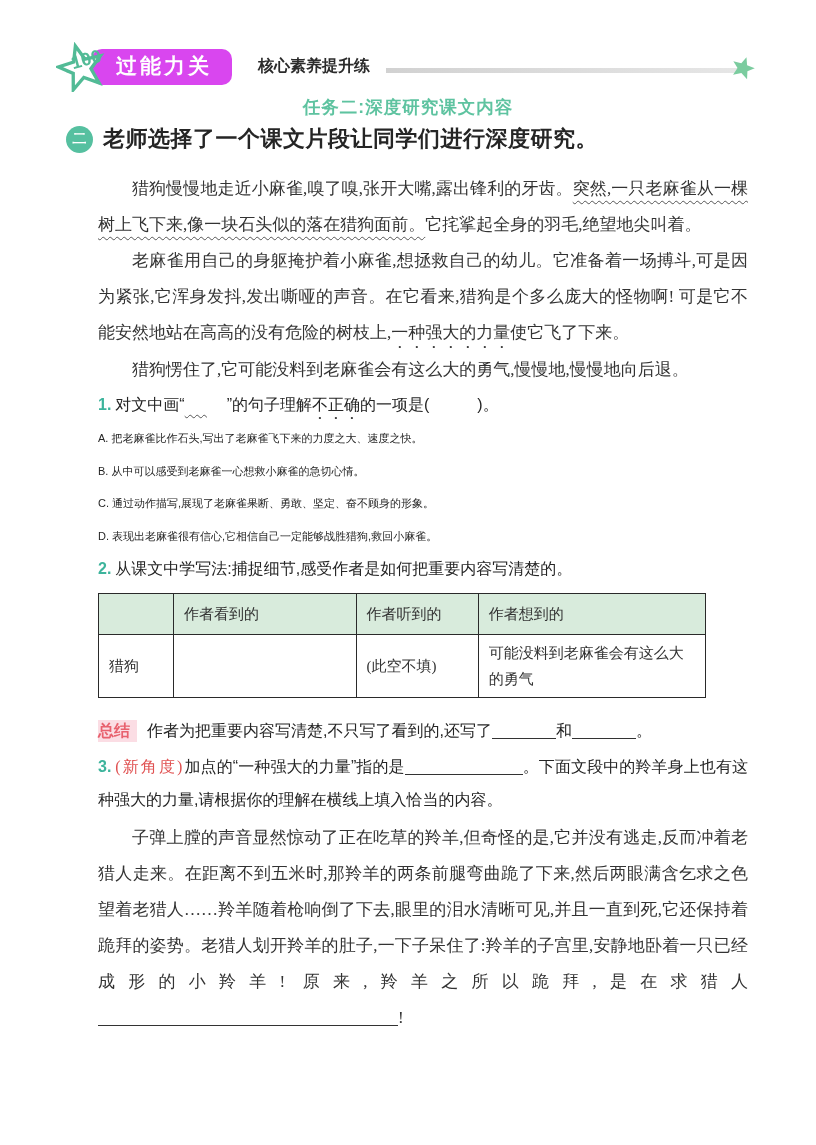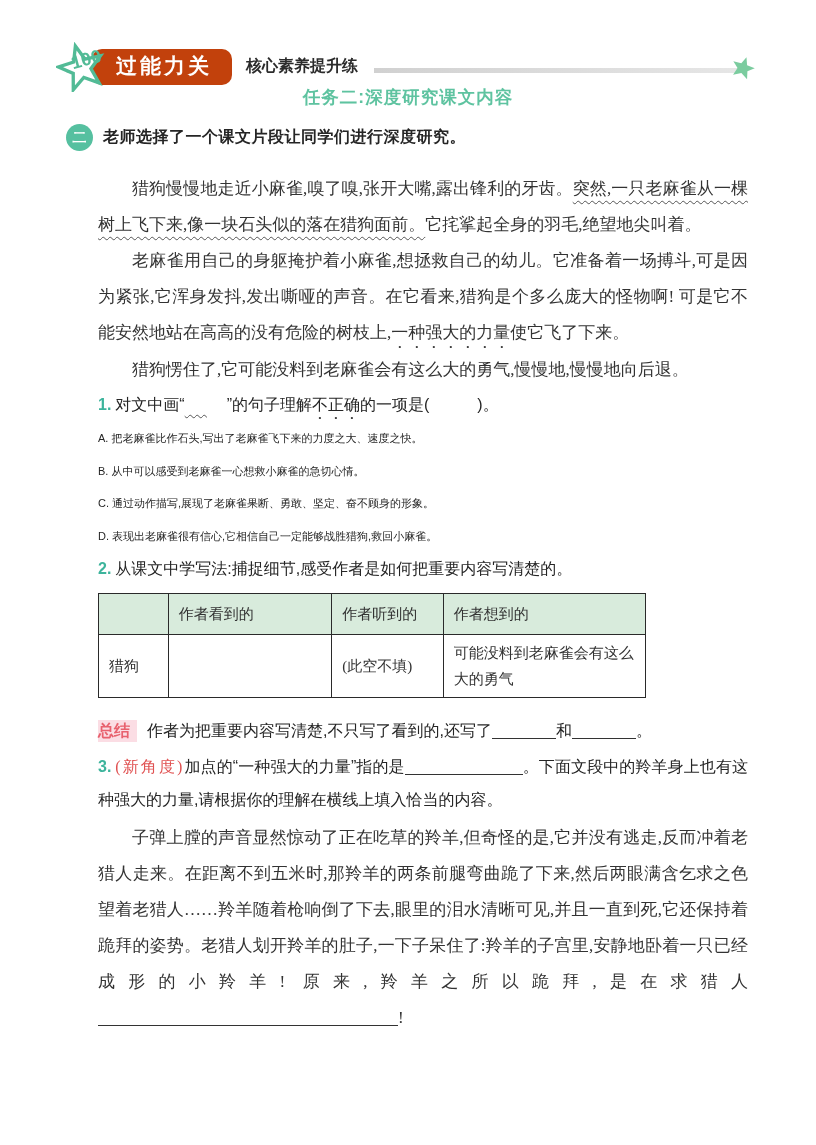--- a/index.html
+++ b/index.html
@@ -7,50 +7,50 @@
     width:816px;height:1145px;background:#ffffff;position:relative;
     font-family:"Liberation Sans", sans-serif;color:#252525;overflow:hidden;
   }
   
   .header{position:absolute;top:42px;left:56px;width:694px;height:50px;}
   .header-line{position:absolute;left:10px;top:26px;width:674px;height:5px;
     background:linear-gradient(to right,#bfbfbf,#e6e6e6);border-radius:3px;}
   .star-end{position:absolute;right:-8px;top:14px;width:26px;height:26px;}
   .badge-group{position:absolute;left:0;top:0;display:flex;align-items:center;z-index:2;}
   .mascot{width:50px;height:50px;flex:0 0 auto;margin-right:-14px;z-index:3;}
-  .brand-badge{background:#c2410c;color:#fff;font-weight:bold;font-size:21px;
+  .brand-badge{background:#d946ef;color:#fff;font-weight:bold;font-size:21px;
     letter-spacing:3px;padding:4px 20px 7px 24px;border-radius:10px;line-height:1.2;}
   .subtitle{background:#fff;color:#2b2b2b;font-weight:bold;font-size:16px;
-    padding:6px 16px 8px 14px;font-family:Liberation Mono, monospace;}
+    padding:6px 16px 8px 26px;font-family:Liberation Mono, monospace;}
   
-  .task-title{position:absolute;top:85px;left:0;width:816px;text-align:center;
+  .task-title{position:absolute;top:95px;left:0;width:816px;text-align:center;
     color:#5ec3a0;font-weight:bold;font-size:17.5px;letter-spacing:1px;}
   
   .intro{position:absolute;top:124px;left:66px;width:690px;display:flex;align-items:center;}
   .circle-num{width:27px;height:27px;border-radius:50%;background:#56c0a0;color:#fff;
     display:flex;align-items:center;justify-content:center;font-size:14px;font-weight:bold;
     position:relative;flex:0 0 auto;}
   .circle-num::after{content:"";position:absolute;bottom:-4px;left:3px;
     border:5px solid transparent;border-top-color:#56c0a0;transform:rotate(25deg);}
-  .intro-text{font-weight:bold;font-size:16px;margin-left:10px;letter-spacing:.5px;}
+  .intro-text{font-weight:bold;font-size:22px;margin-left:10px;letter-spacing:.5px;}
   
   .main{position:absolute;top:171px;left:98px;width:650px;}
   .kai{font-family:"Liberation Serif", serif;font-size:17px;line-height:36px;
     text-align:justify;color:#333;}
   .kai p{margin:0;text-indent:2em;}
   .wavy{text-decoration:underline wavy #555;text-decoration-thickness:1px;text-underline-offset:6px;}
   .dots{-webkit-text-emphasis:filled dot #333;-webkit-text-emphasis-position:under right;
     text-emphasis:filled dot #333;text-emphasis-position:under right;}
   .qblock{font-size:16px;line-height:33px;margin:0;text-align:justify;}
   .qnum{color:#3db49c;font-weight:bold;margin-right:4px;}
   .wavy-blank{display:inline-block;min-width:42px;white-space:pre;
     text-decoration:underline wavy #555;text-decoration-thickness:1px;text-underline-offset:4px;}
   .option{font-size:11px;line-height:32.5px;margin:0;}
   
-  table.detail{border-collapse:collapse;width:548px;margin:8px 0 16px 0;
+  table.detail{border-collapse:collapse;width:608px;margin:8px 0 16px 0;
     font-family:"Liberation Serif", serif;font-size:15px;color:#333;}
   table.detail th,table.detail td{border:1.6px solid #2a2a2a;padding:5px 10px;
     text-align:left;font-weight:normal;vertical-align:middle;}
   table.detail thead th{background:#d8ebdc;height:30px;}
   table.detail td{height:44px;line-height:26px;}
   .col0{width:62px;text-align:center;}
   .col1{width:192px;}
   .col2{width:118px;}
   .col3{width:246px;}
   

